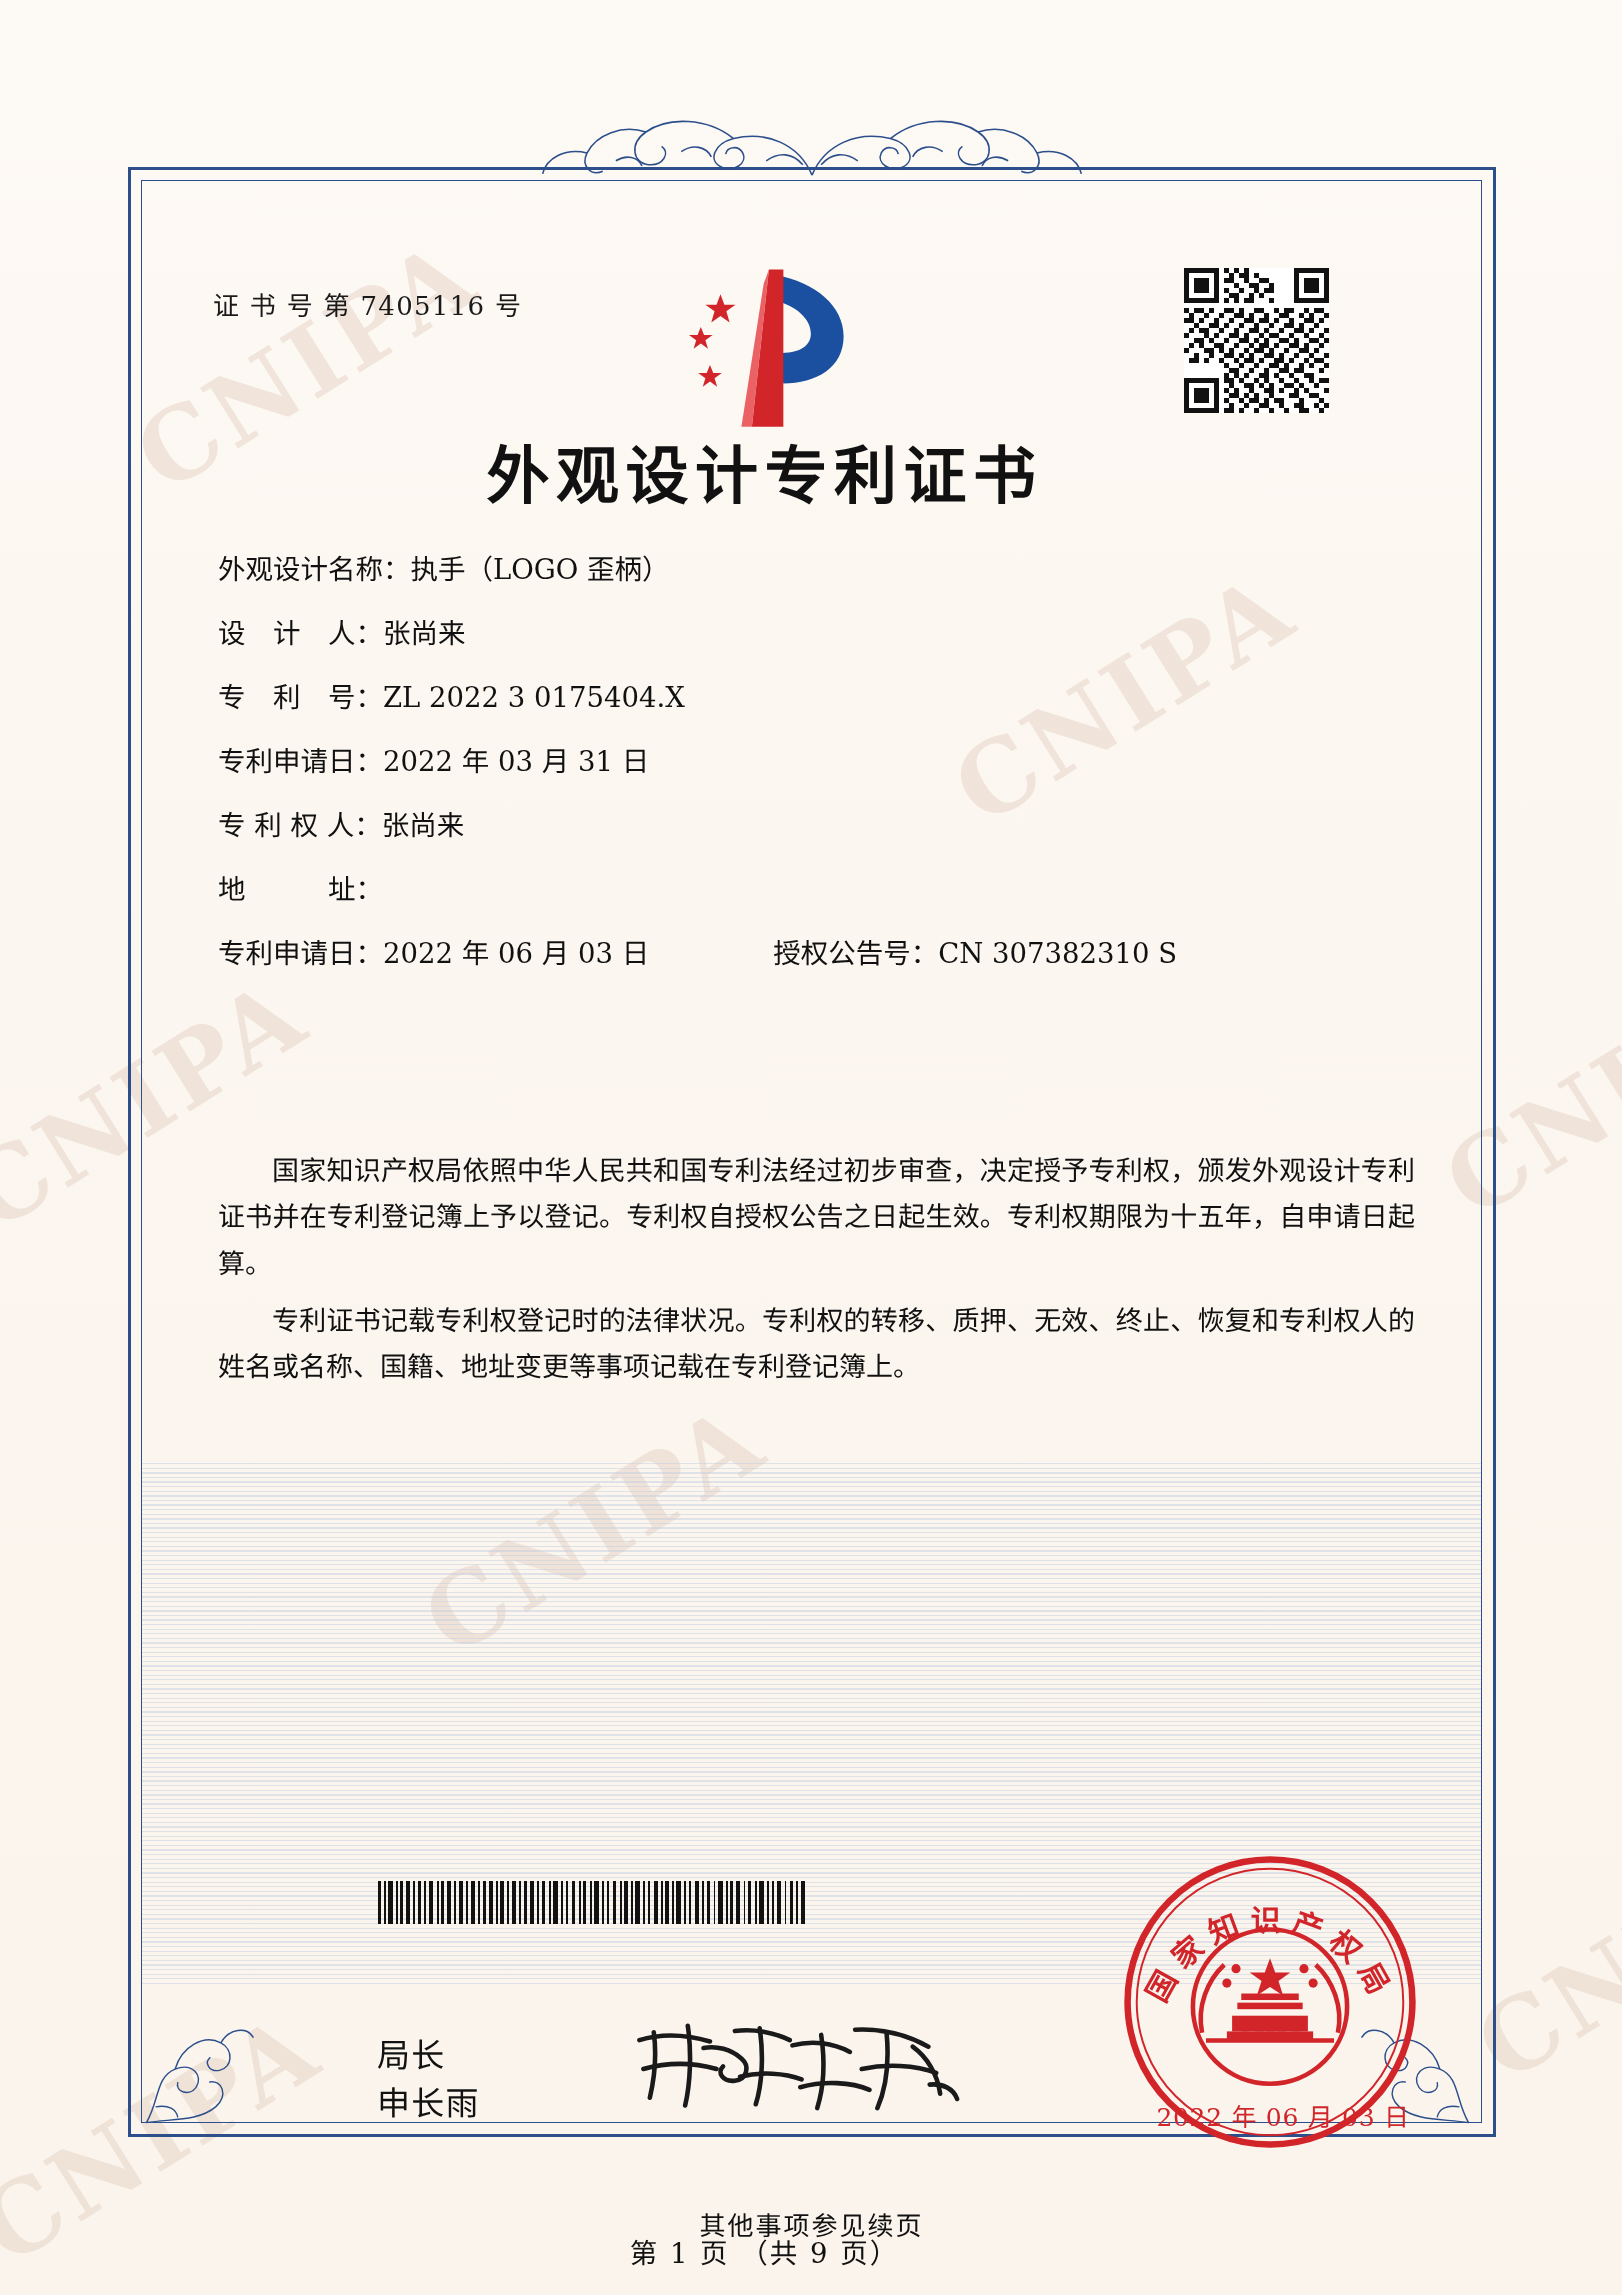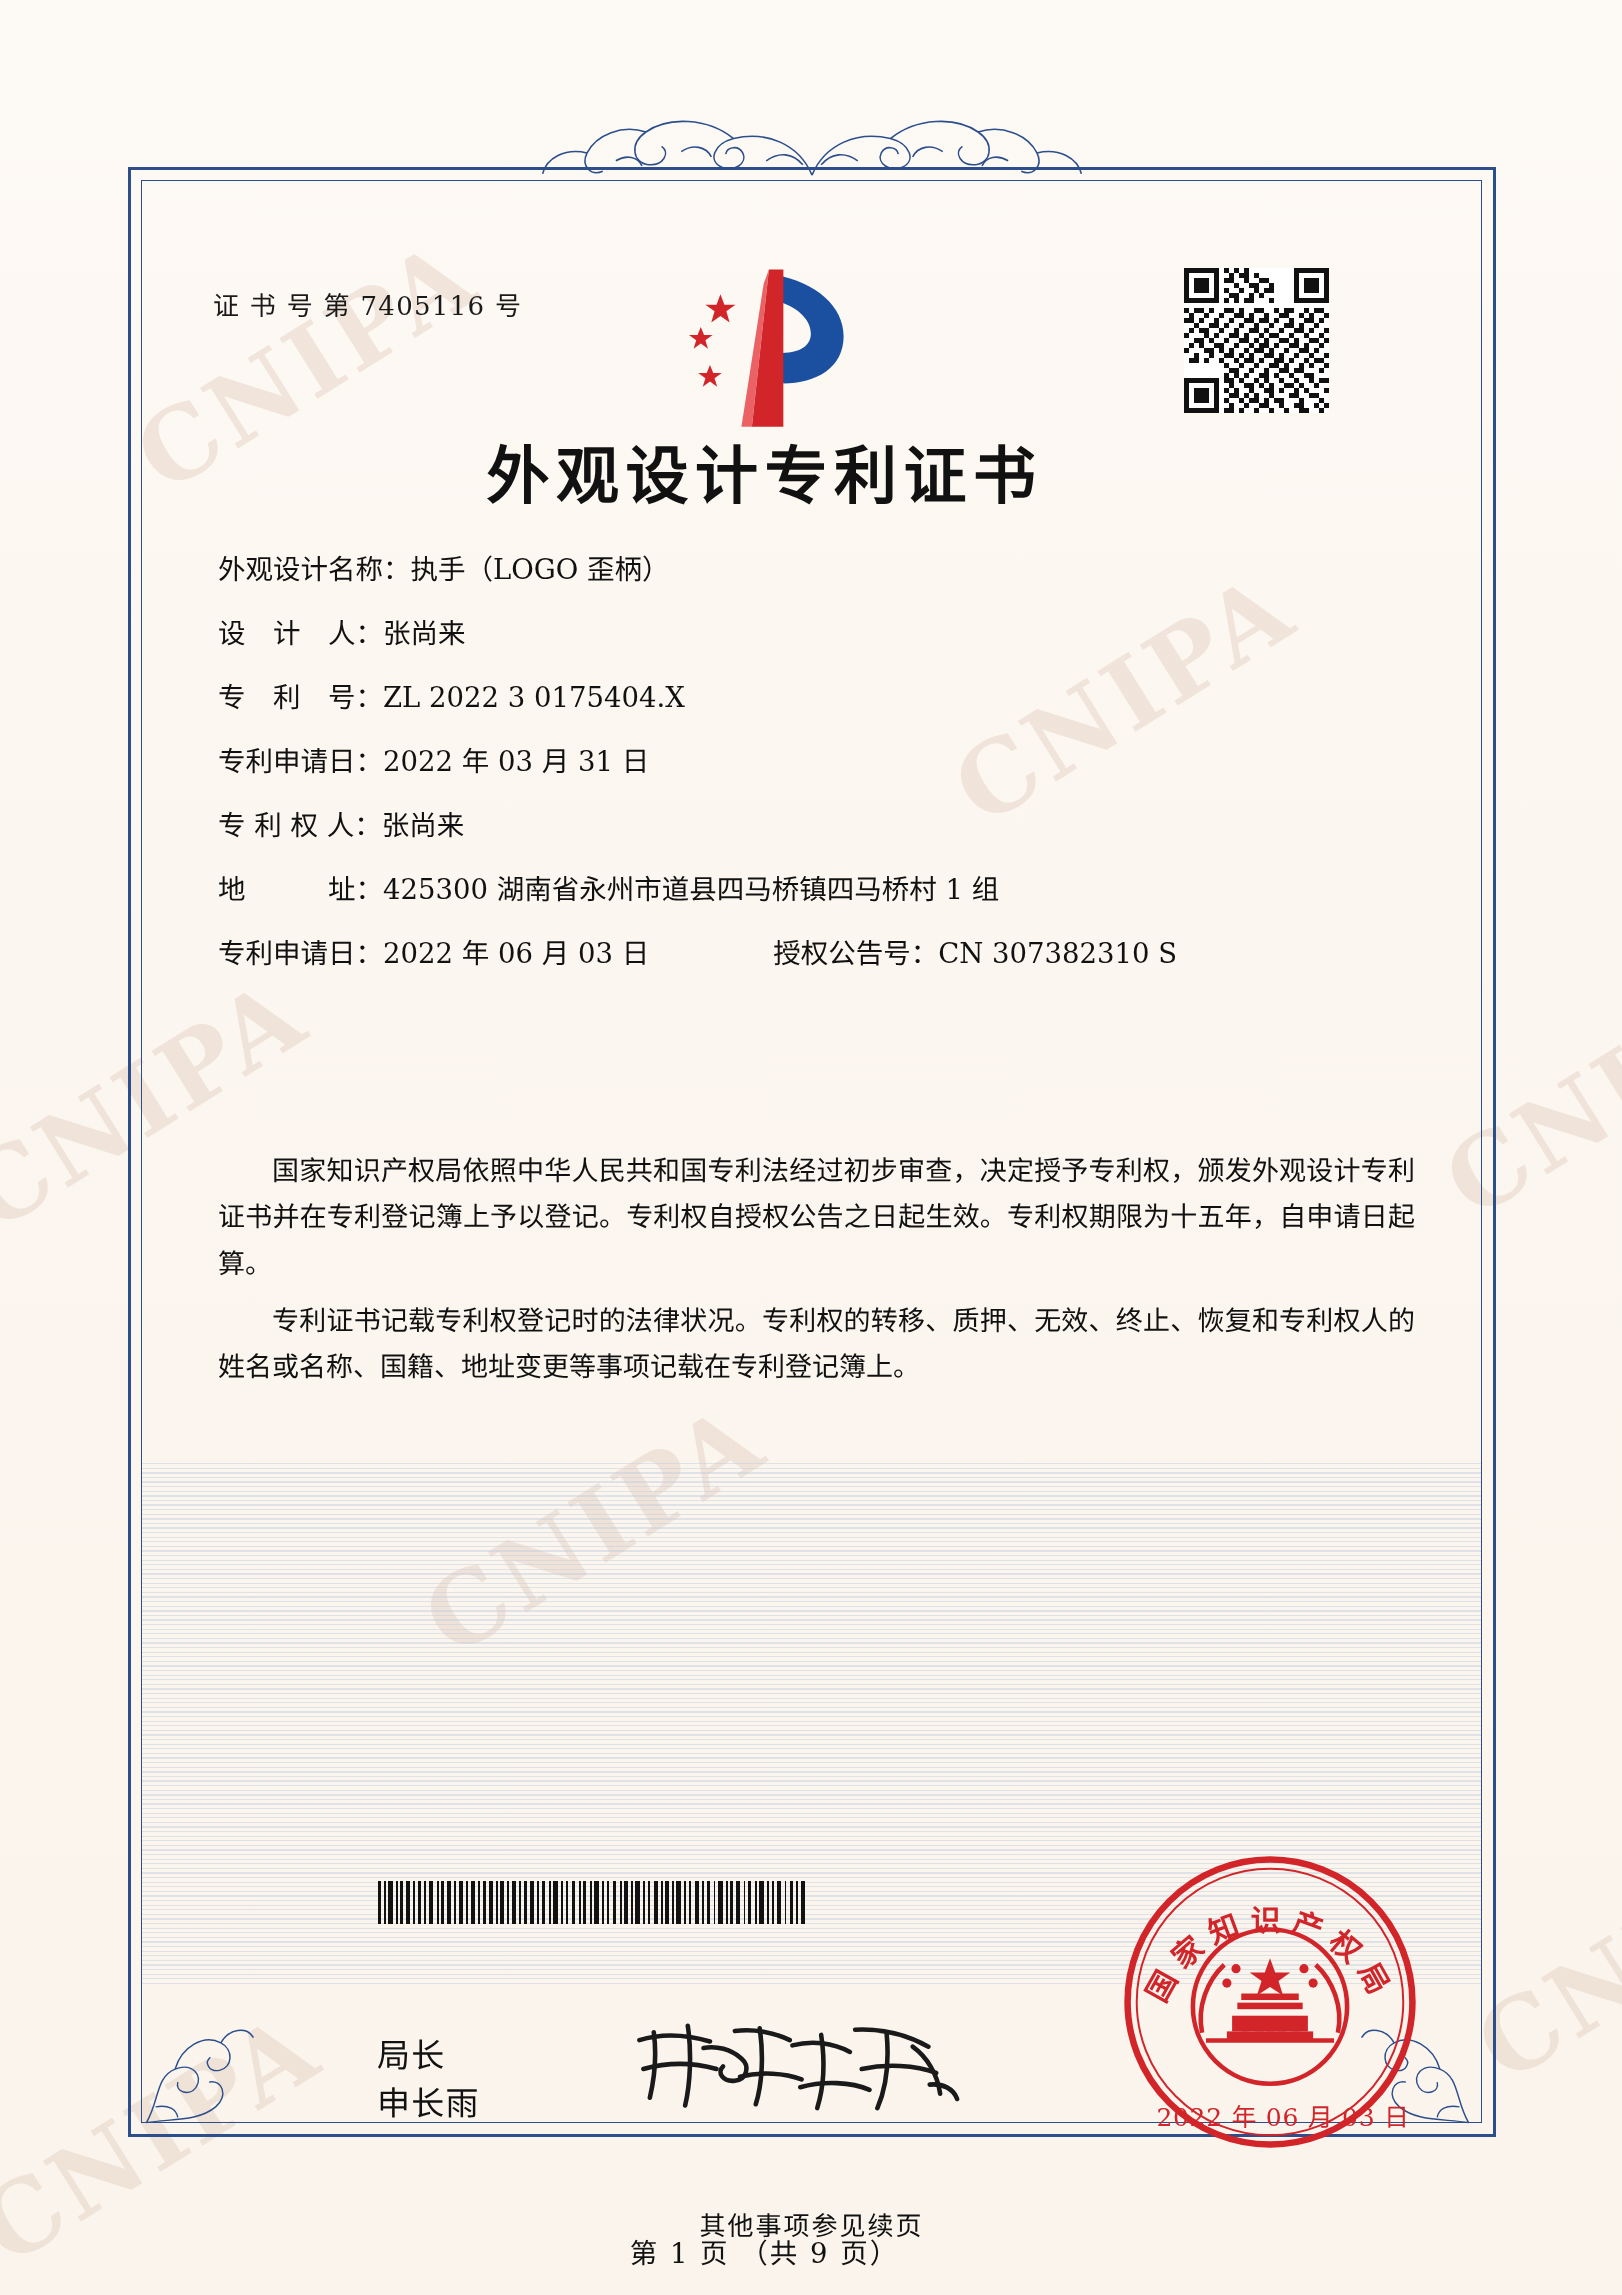--- a/index.html
+++ b/index.html
@@ -581,21 +581,20 @@
         <span class="field-value">2022 年 03 月 31 日</span>
       </div>
 
       <div class="field-row">
         <span class="field-label">专 利 权 人：</span>
         <span class="field-value">张尚来</span>
       </div>
 
       <div class="field-row">
         <span class="field-label">地　　　址：</span>
-        <span class="field-value">425300 湖南省永州市道县四马桥镇四马桥村 1 组</span>
       </div>
 
       <div class="field-row two-col">
         <span class="field-label">专利申请日：</span>
         <span class="field-value">2022 年 06 月 03 日</span>
         <span class="col-gap"></span>
         <span class="field-label">授权公告号：</span>
         <span class="field-value">CN 307382310 S</span>
       </div>
 

